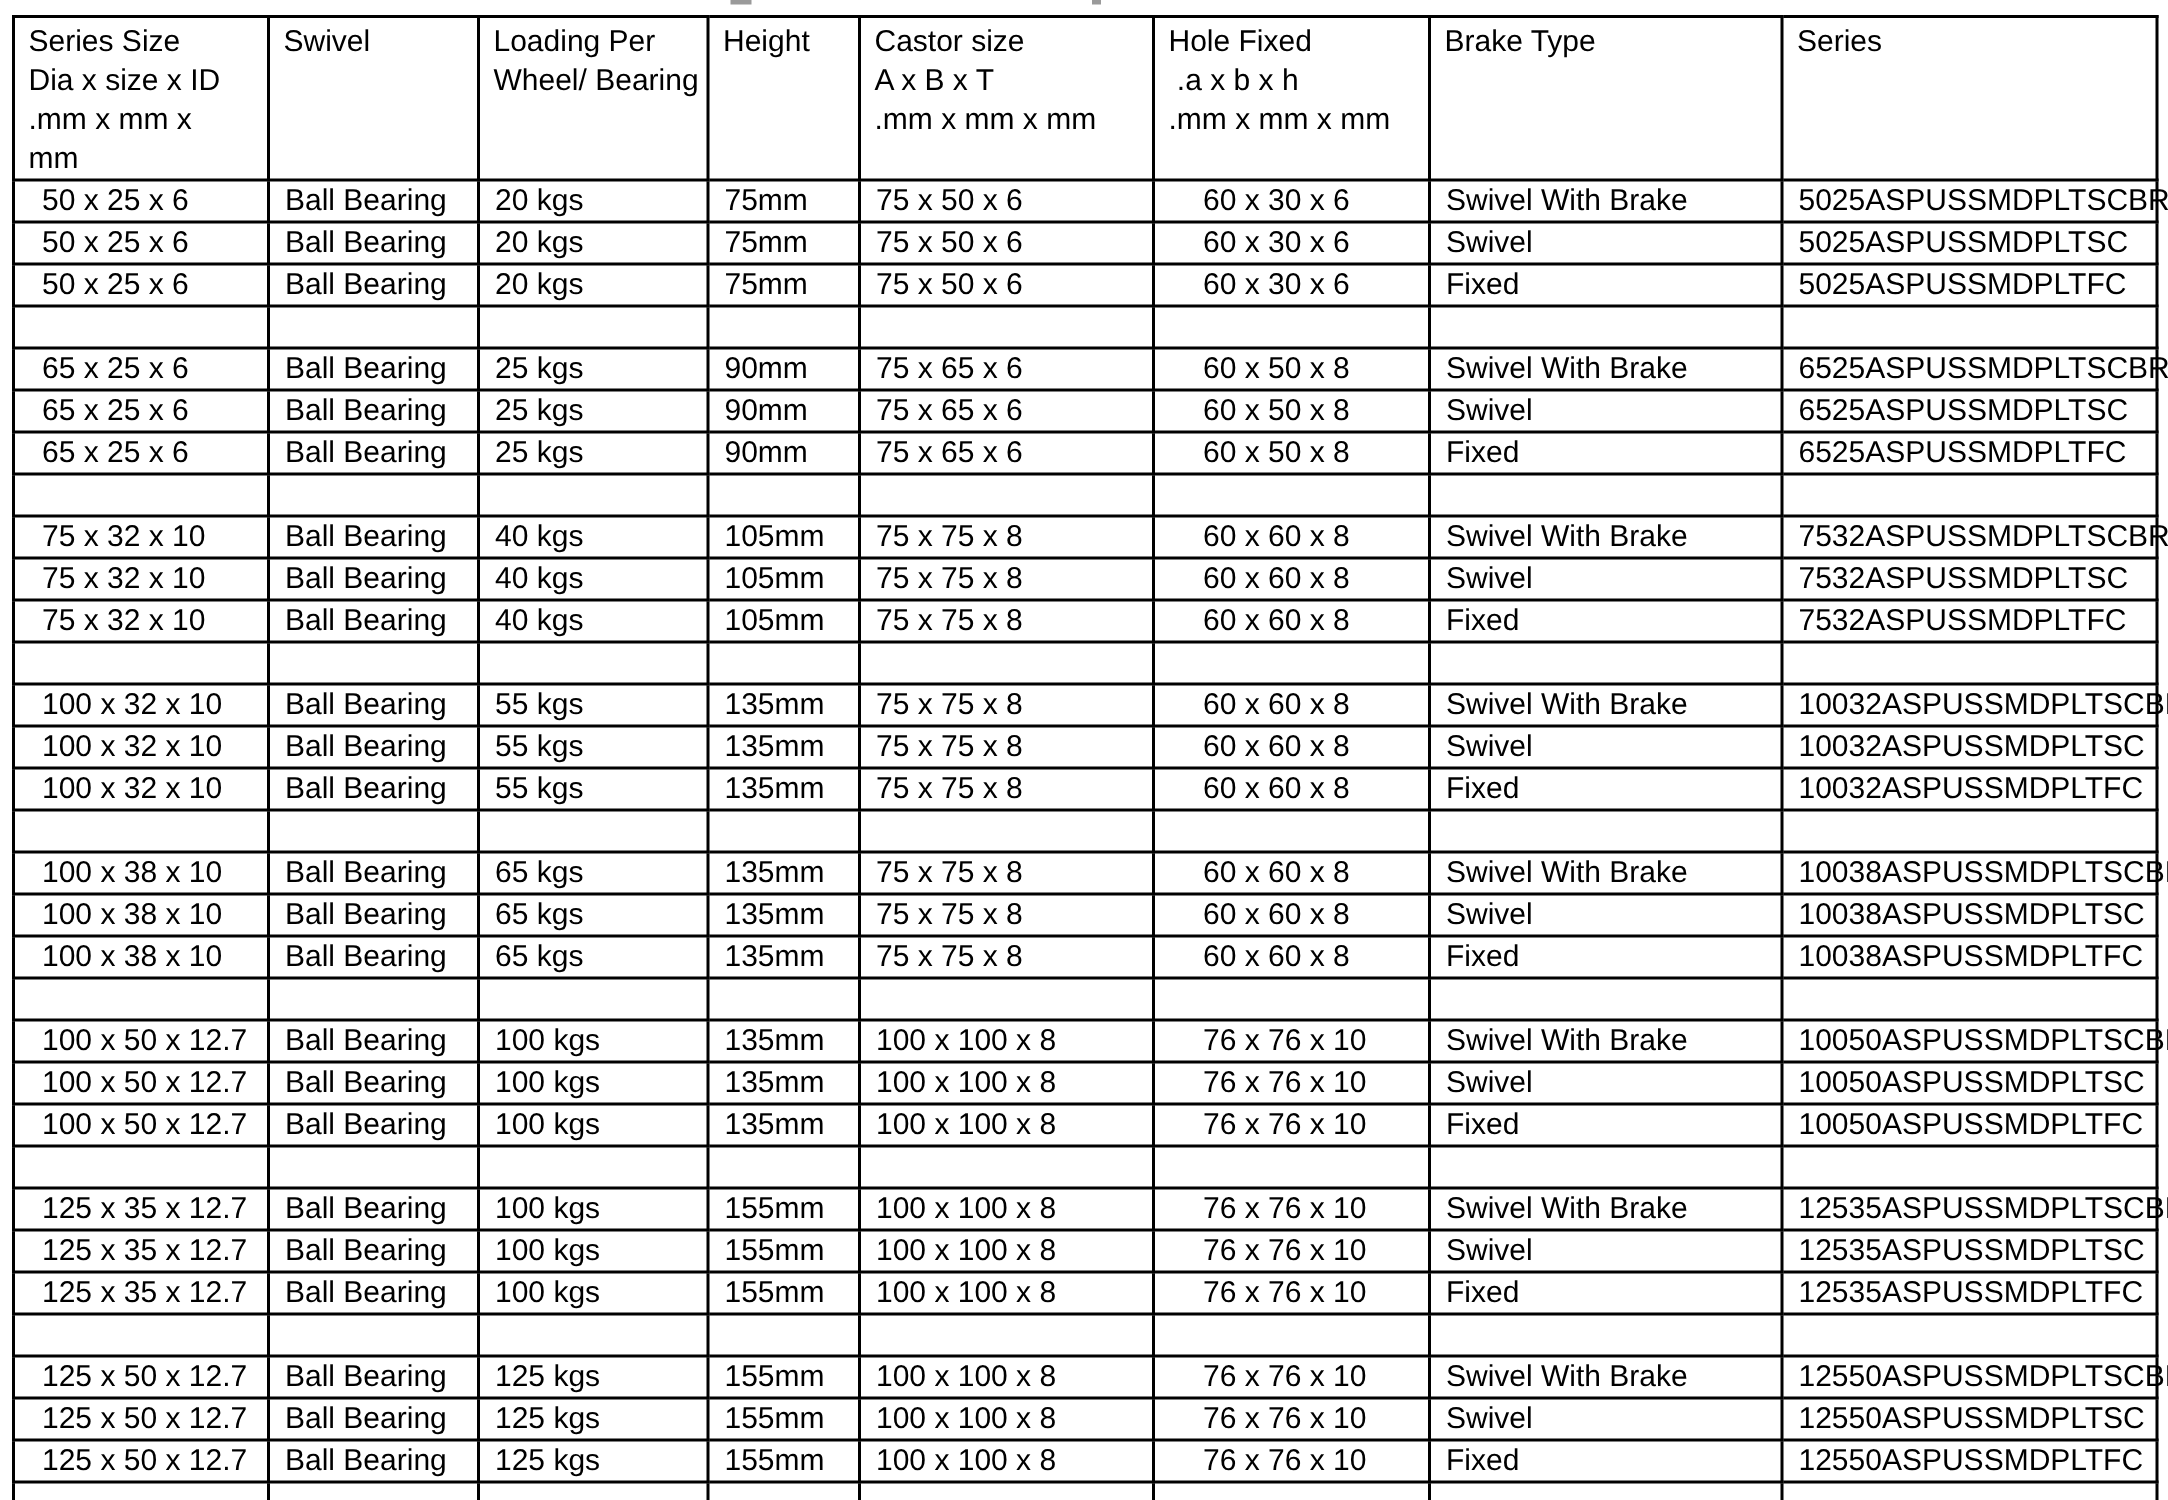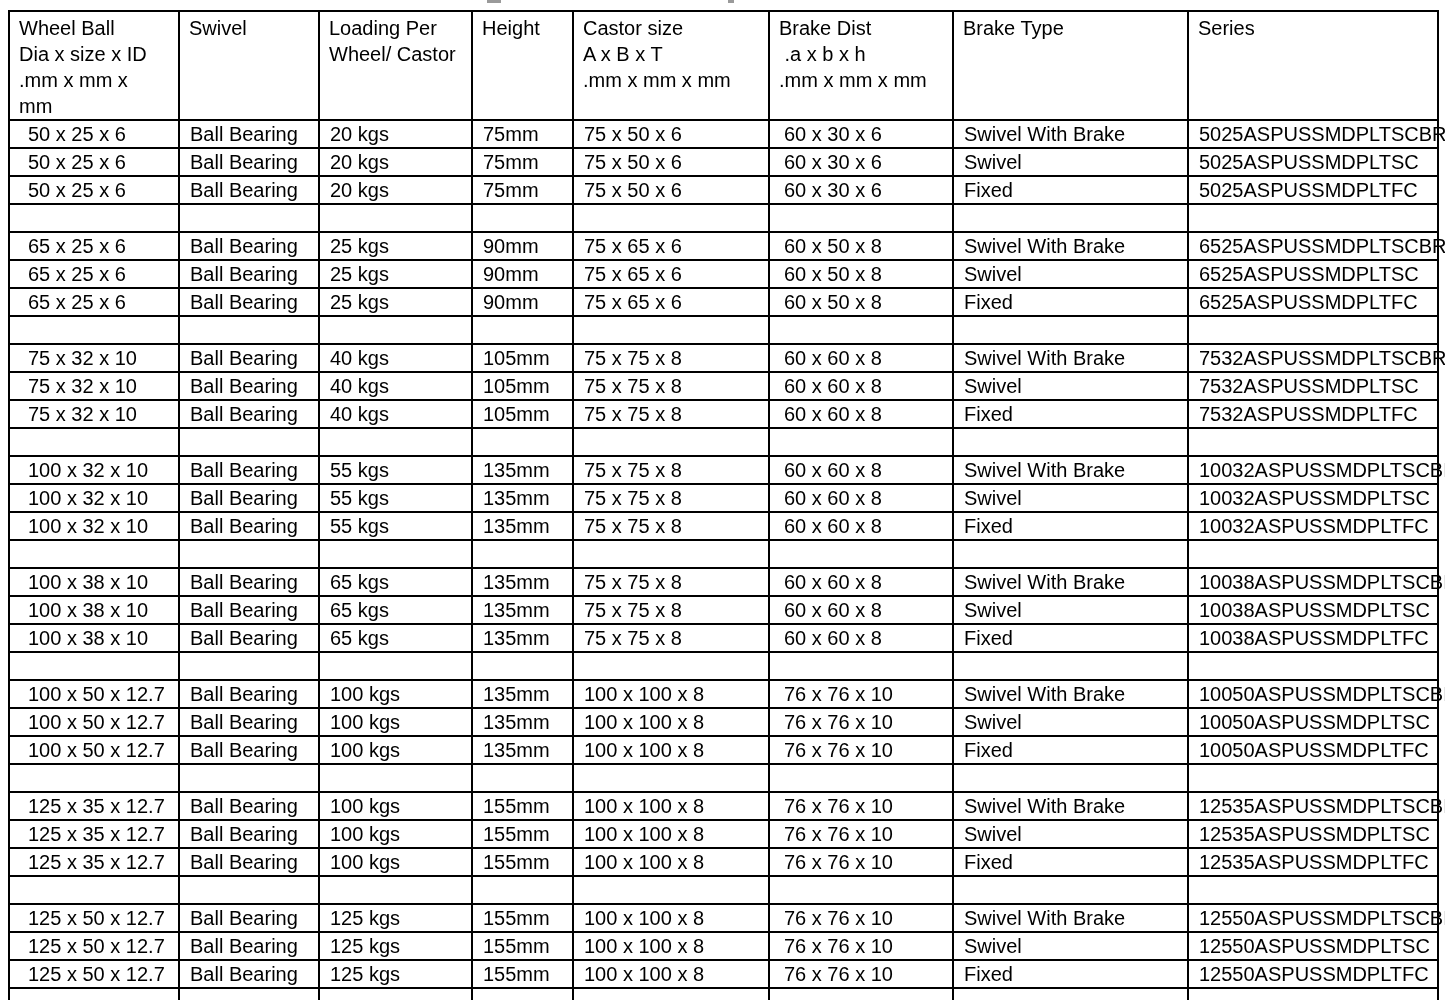--- a/index.html
+++ b/index.html
@@ -40,21 +40,21 @@
   table.spec thead th .hline {
     white-space: pre;
   }
   table.spec tbody td {
     height: 28px;
     padding: 0 6px 0 10px;
     vertical-align: middle;
     line-height: 26px;
   }
   table.spec tbody td:first-child { padding-left: 18px; }
-  table.spec tbody td:nth-child(6) { padding-left: 14px; }
+  table.spec tbody td:nth-child(6) { padding-left: 32px; }
   table.spec tbody tr.spacer td { height: 28px; }
   
   .artifact {
     position: absolute;
     background: #9a9a9a;
     height: 3px;
     top: 0;
   }
 </style>
 </head>
@@ -71,42 +71,42 @@
       <col style="width:153px">
       <col style="width:101px">
       <col style="width:196px">
       <col style="width:184px">
       <col style="width:235px">
       <col style="width:250px">
     </colgroup>
     <thead>
       <tr>
           <th>
-            <div class="hline">Wheel Ball</div>
+            <div class="hline">Series Size</div>
             <div class="hline">Dia x size x ID</div>
             <div class="hline">.mm x mm x</div>
             <div class="hline">mm</div>
           </th>
           <th>
             <div class="hline">Swivel</div>
           </th>
           <th>
             <div class="hline">Loading Per</div>
-            <div class="hline">Wheel/ Castor</div>
+            <div class="hline">Wheel/ Bearing</div>
           </th>
           <th>
             <div class="hline">Height</div>
           </th>
           <th>
             <div class="hline">Castor size</div>
             <div class="hline">A x B x T</div>
             <div class="hline">.mm x mm x mm</div>
           </th>
           <th>
-            <div class="hline">Brake Dist</div>
+            <div class="hline">Hole Fixed</div>
             <div class="hline"> .a x b x h</div>
             <div class="hline">.mm x mm x mm</div>
           </th>
           <th>
             <div class="hline">Brake Type</div>
           </th>
           <th>
             <div class="hline">Series</div>
           </th>
         </tr>

